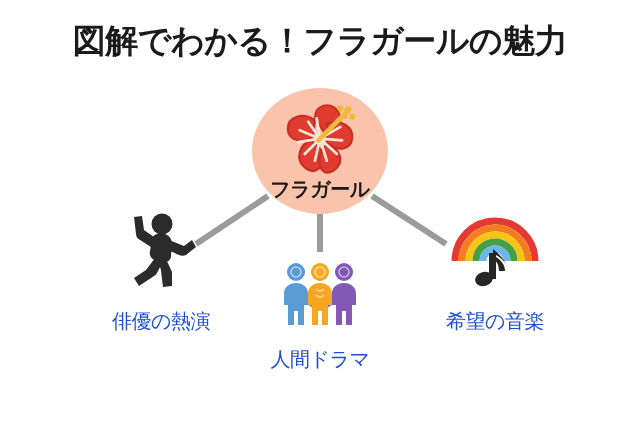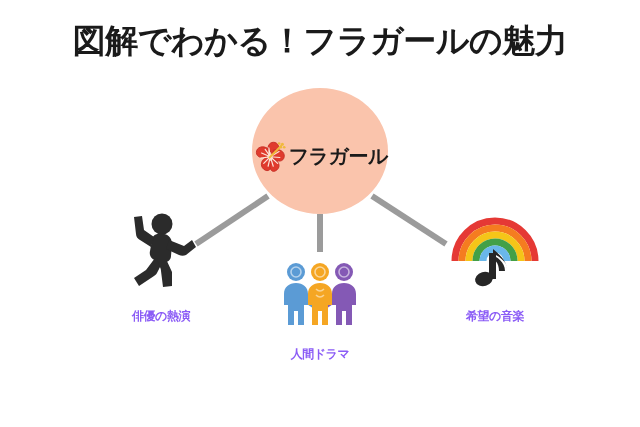--- a/index.html
+++ b/index.html
@@ -50,21 +50,21 @@
   
   .center-node {
     position: absolute;
     left: 252px;
     top: 88px;
     width: 136px;
     height: 126px;
     border-radius: 50%;
     background: #fac4ac;
     display: flex;
-    flex-direction: row;
+    flex-direction: column;
     align-items: center;
     justify-content: flex-start;
     box-sizing: border-box;
     padding-top: 10px;
   }
   .center-flower {
     width: 86px;
     height: 78px;
     display: block;
   }
@@ -84,23 +84,23 @@
     display: flex;
     flex-direction: column;
     align-items: center;
   }
   .branch-icon {
     display: flex;
     align-items: center;
     justify-content: center;
   }
   .branch-label {
-    font-size: 12px;
-    font-weight: 700;
-    color: #8b5cf6;
+    font-size: 20px;
+    font-weight: 400;
+    color: #1d4ed8;
     letter-spacing: -0.5px;
     white-space: nowrap;
     font-family: "DejaVu Sans", "Liberation Sans", sans-serif;
   }
 
   
   .branch-left {
     left: 66px;
     top: 208px;
     width: 190px;

